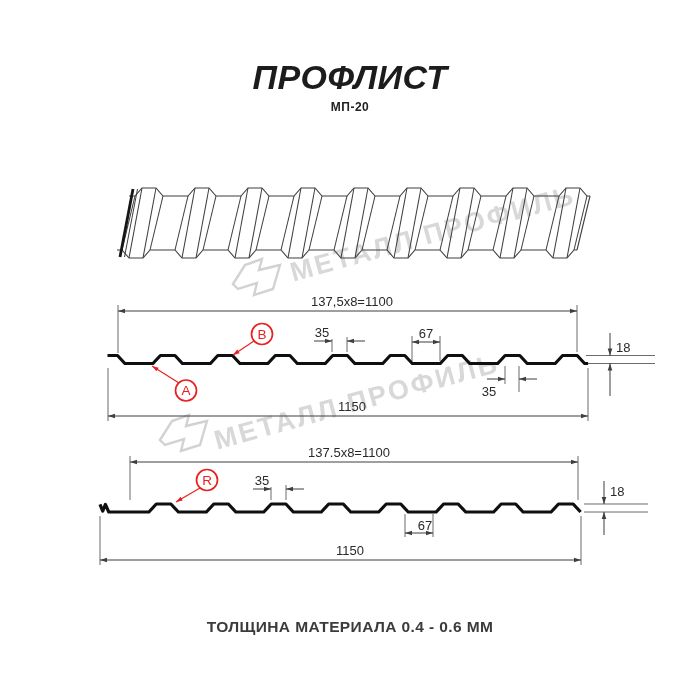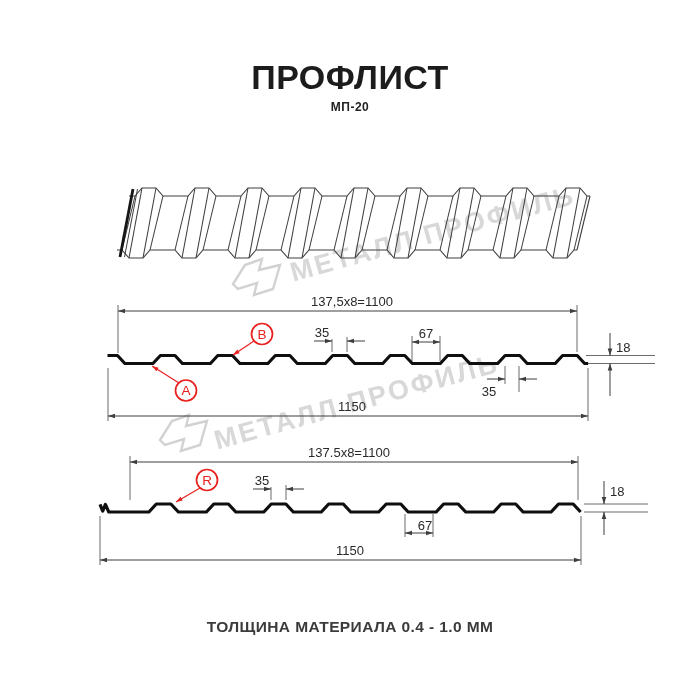--- a/index.html
+++ b/index.html
@@ -1,19 +1,19 @@
 <!DOCTYPE html>
 <html><head>
 <meta charset="utf-8">
 <style>
   html,body{margin:0;padding:0;background:#fff;}
   .canvas{position:relative;width:700px;height:700px;background:#fff;overflow:hidden;
           font-family:"Liberation Sans", sans-serif;}
   .title{position:absolute;top:58px;left:0;width:700px;text-align:center;
-         font-size:34px;font-weight:bold;letter-spacing:.5px;color:#1c1c1c;}
+         font-size:34px;font-weight:bold;letter-spacing:.5px;color:#1c1c1c;font-style:italic;}
   .subtitle{position:absolute;top:100px;left:0;width:700px;text-align:center;
          font-size:12px;font-weight:bold;letter-spacing:.5px;color:#222;}
   .footnote{position:absolute;top:618px;left:0;width:700px;text-align:center;
          font-size:15.5px;font-weight:bold;letter-spacing:.4px;color:#3b3b3b;}
   .wm-text{position:absolute;white-space:nowrap;font-weight:bold;font-size:27px;
          letter-spacing:2.5px;color:#d8d8d8;transform-origin:left center;
          transform:rotate(-15.5deg);}
   .wm-logo{position:absolute;}
   .wm-logo path{fill:none;stroke:#d2d2d2;stroke-width:2.4;stroke-linejoin:miter;}
   svg.draw{position:absolute;left:0;top:0;}
@@ -169,14 +169,14 @@
         <path d="M0,0 L-6.5,-2.145 L-6.5,2.145 Z" fill="#e8201e" transform="translate(176,502) rotate(149.74356283647074)"></path>
       </g>
     <text class="dim" x="349" y="457" text-anchor="middle">137.5x8=1100</text>
     <text class="dim" x="262" y="485" text-anchor="middle">35</text>
     <text class="dim" x="425" y="530" text-anchor="middle">67</text>
     <text class="dim" x="610" y="496" text-anchor="start">18</text>
     <text class="dim" x="350" y="555" text-anchor="middle">1150</text>
     <text class="redletter" x="207" y="485" text-anchor="middle">R</text>
   </svg>
 
-  <div class="footnote">ТОЛЩИНА МАТЕРИАЛА 0.4 - 1.0 ММ</div>
+  <div class="footnote">ТОЛЩИНА МАТЕРИАЛА 0.4 - 0.6 ММ</div>
 </div>
 
 </body></html>

